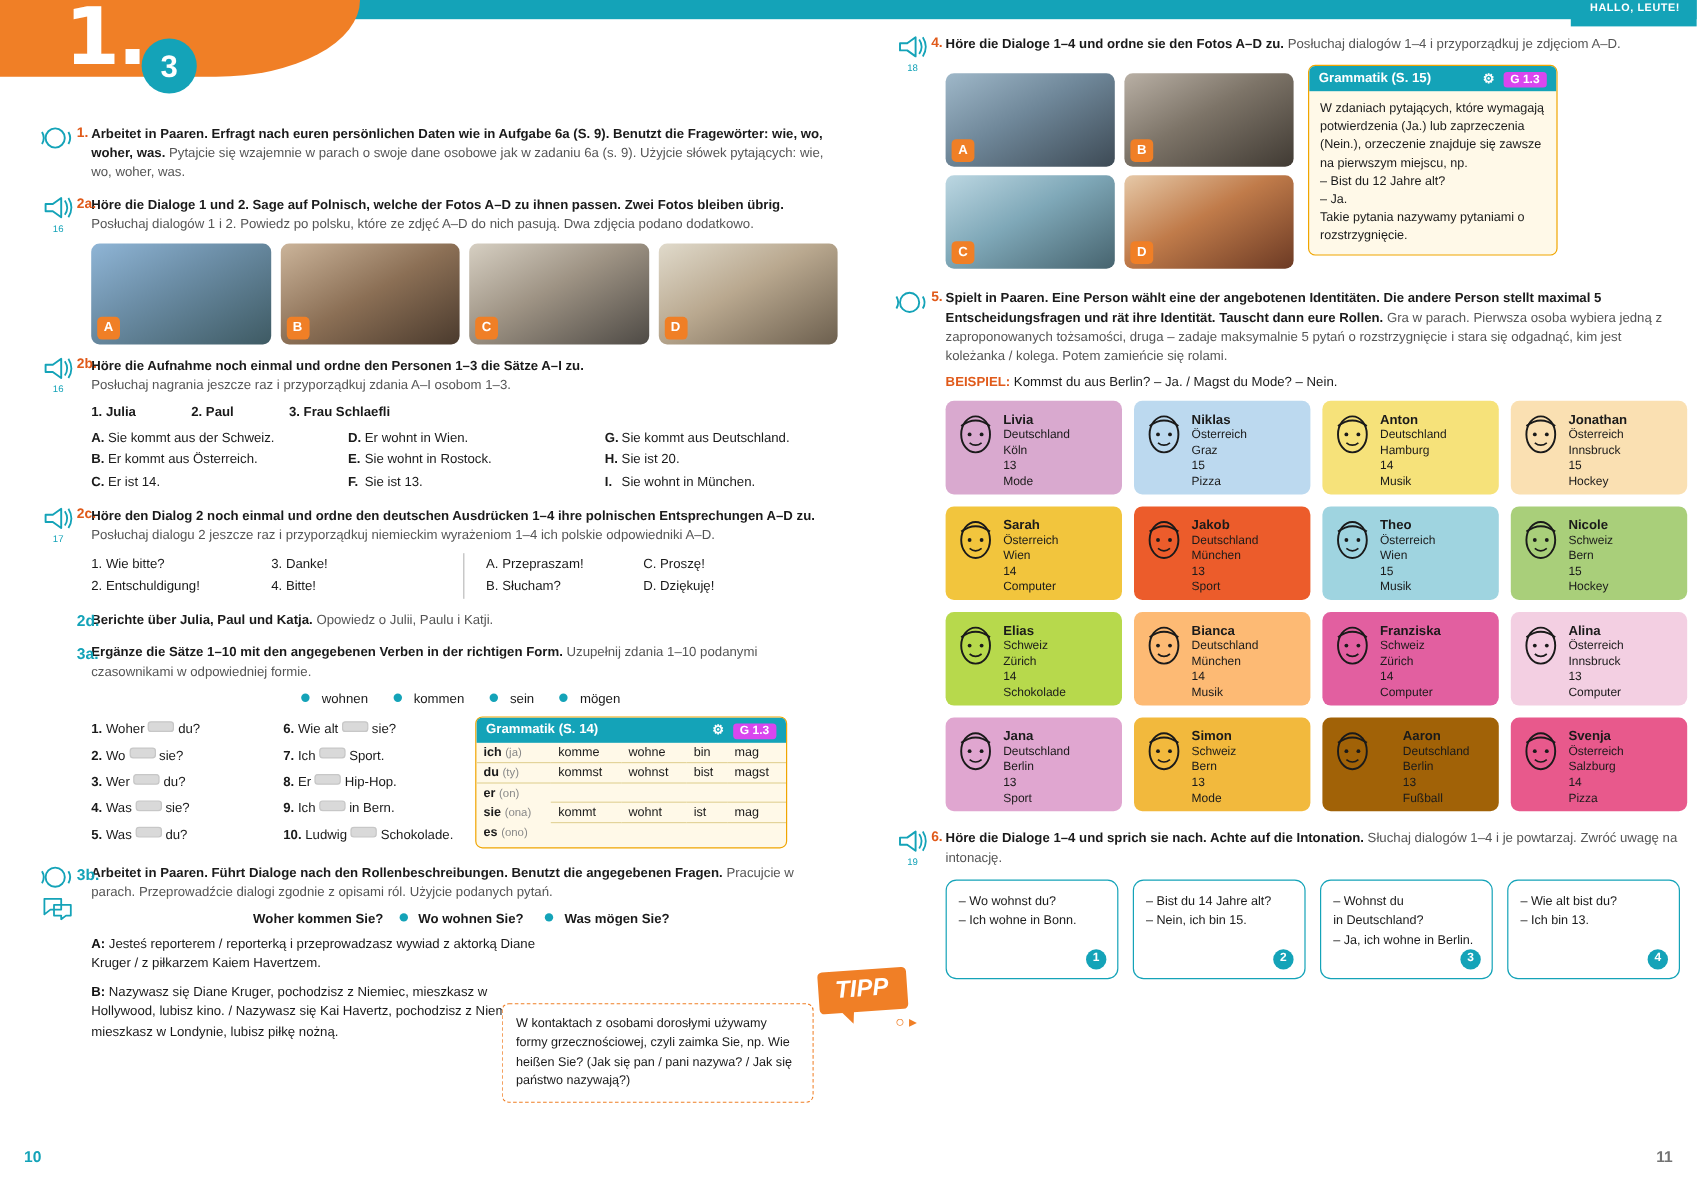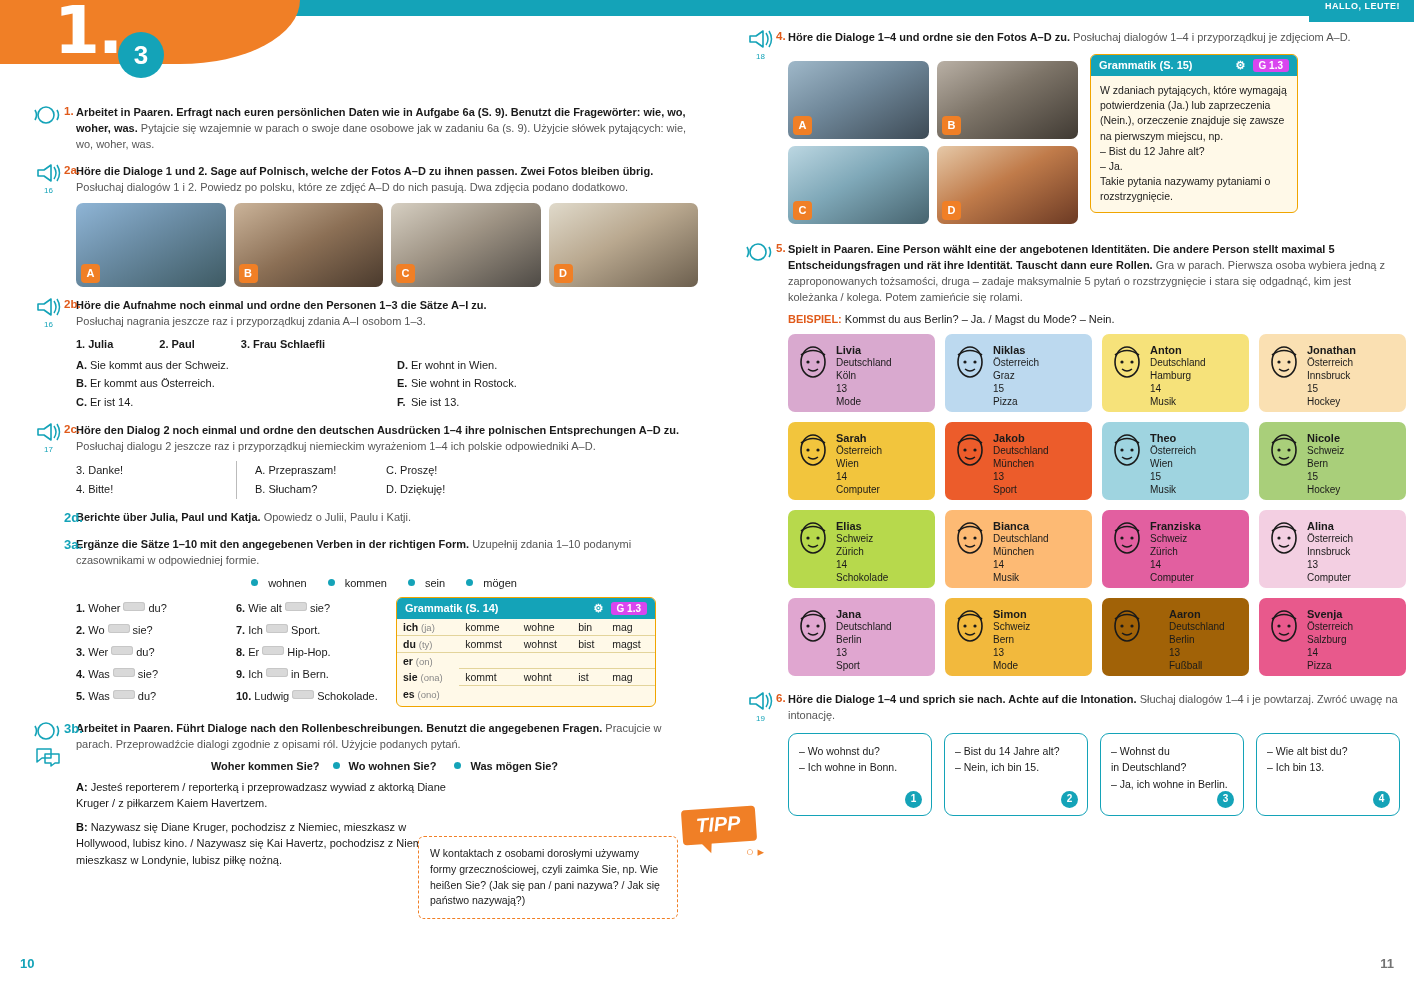--- a/index.html
+++ b/index.html
@@ -269,38 +269,47 @@
           <div>
             <div><b>A.</b><span>Sie kommt aus der Schweiz.</span></div>
             <div><b>B.</b><span>Er kommt aus Österreich.</span></div>
             <div><b>C.</b><span>Er ist 14.</span></div>
           </div>
           <div>
             <div><b>D.</b><span>Er wohnt in Wien.</span></div>
             <div><b>E.</b><span>Sie wohnt in Rostock.</span></div>
             <div><b>F.</b><span>Sie ist 13.</span></div>
           </div>
+          <div>
+            <div><b>G.</b><span>Sie kommt aus Deutschland.</span></div>
+            <div><b>H.</b><span>Sie ist 20.</span></div>
+            <div><b>I.</b><span>Sie wohnt in München.</span></div>
+          </div>
         </div>
       </div>
     </div>
 
     <div class="ex">
       <span class="ico">
         <svg width="28" height="22" viewBox="0 0 28 22">
             <path d="M4 8 h6 l7-5 v16 l-7-5 H4z" fill="none" stroke="#14a3b8" stroke-width="1.6" stroke-linejoin="round"></path>
             <path d="M20 5 q4 6 0 12" fill="none" stroke="#14a3b8" stroke-width="1.5"></path>
             <path d="M23 3 q5 8 0 16" fill="none" stroke="#14a3b8" stroke-width="1.5"></path>
           </svg>
       </span>
       <span class="ico-num">17</span>
       <span class="ex-num">2c.</span>
       <div class="ex-body">
         <div class="instr"><b>Höre den Dialog 2 noch einmal und ordne den deutschen Ausdrücken 1–4 ihre polnischen Entsprechungen A–D zu.</b>
         <span class="pl">Posłuchaj dialogu 2 jeszcze raz i przyporządkuj niemieckim wyrażeniom 1–4 ich polskie odpowiedniki A–D.</span></div>
         <div class="cols2">
+          <div class="c1">
+            <div>1. Wie bitte?</div>
+            <div>2. Entschuldigung!</div>
+          </div>
           <div class="c2">
             <div>3. Danke!</div>
             <div>4. Bitte!</div>
           </div>
           <div class="c3">
             <div>A. Przepraszam!</div>
             <div>B. Słucham?</div>
           </div>
           <div class="c4">
             <div>C. Proszę!</div>

